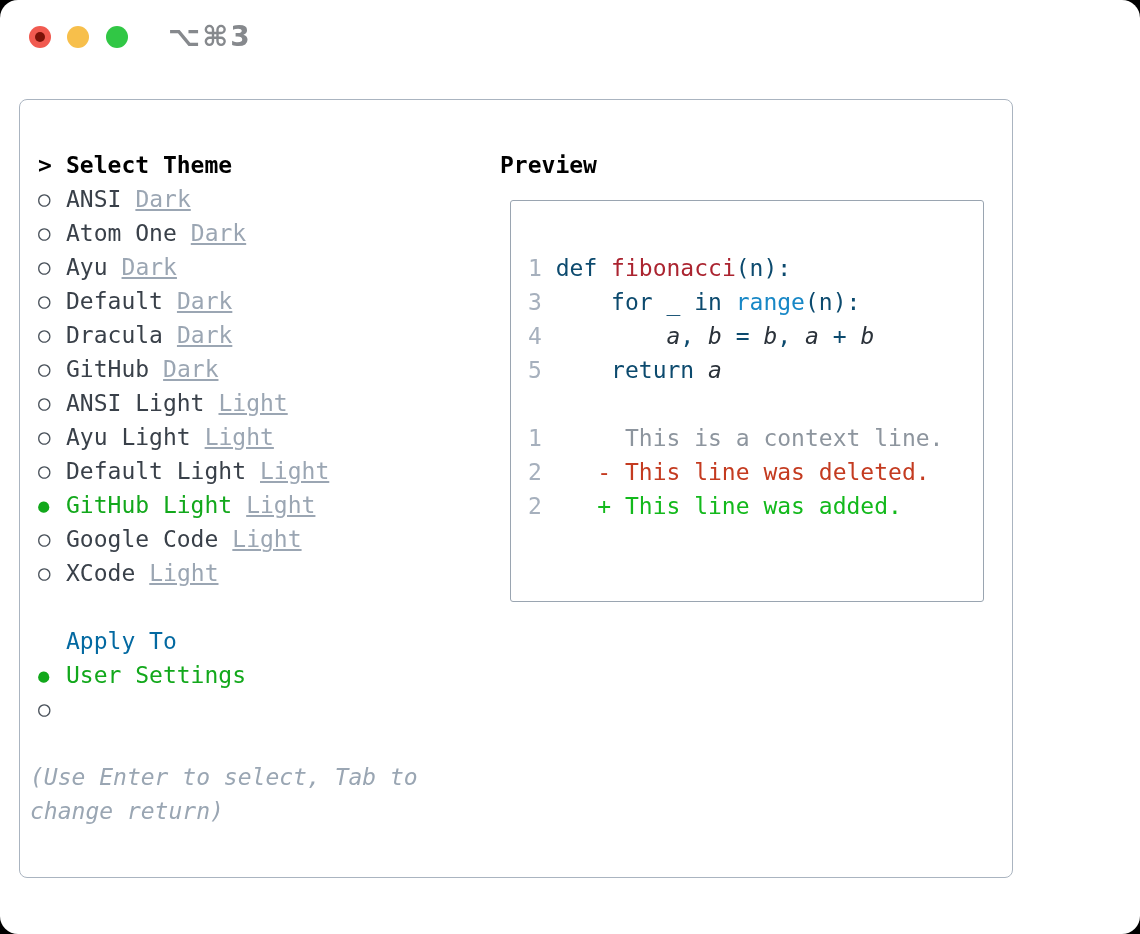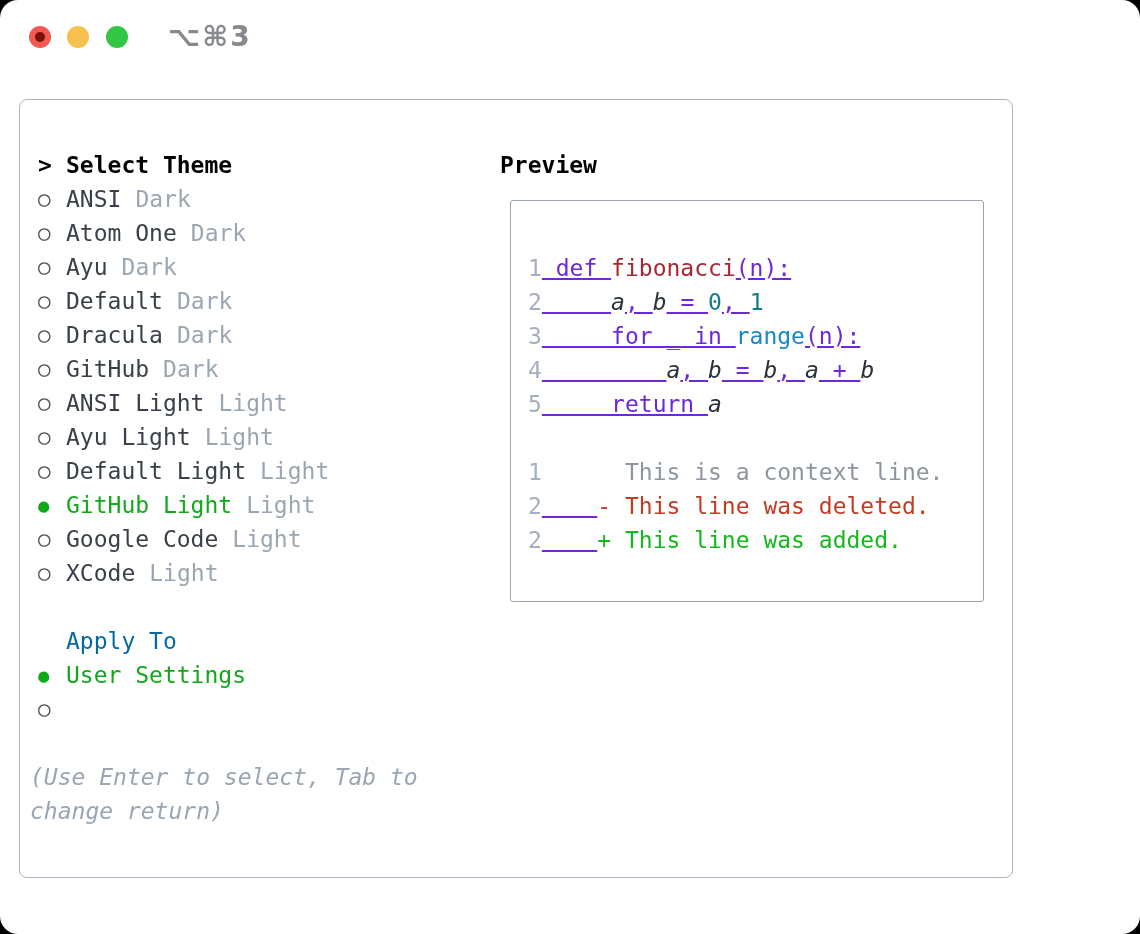--- a/index.html
+++ b/index.html
@@ -27,36 +27,36 @@
   
   .left-col { position:absolute; left:38px; top:148px; font-size:23px; }
   .row { display:flex; height:34px; line-height:34px; white-space:nowrap; }
   .marker { width:28px; flex:0 0 28px; color:#4a525b; font-size:21px; }
   .marker.sel { color:#12a81b; font-size:19px; }
   .marker.hdr { color:#000; font-weight:bold; font-size:23px; }
   .name { color:#394049; }
   .name.sel { color:#12a81b; }
   .name.hdr { color:#000; font-weight:bold; }
   .name.subhdr { color:#0369a1; }
-  .suffix { color:#9ba6b3; margin-left:14px; }
+  .suffix { color:#9ba6b3; margin-left:14px;text-decoration:underline; }
   .blank-row { height:34px; }
   .help-line { height:34px; line-height:34px; margin-left:-8px; color:#9aa6b3; white-space:pre;font-style:italic; }
   
   .preview-hdr {
     position:absolute; left:500px; top:148px; height:34px; line-height:34px;
     font-size:23px; font-weight:bold; color:#000;
   }
   .preview-box {
     position:absolute; left:510px; top:200px; width:472px; height:400px;
     border:1.5px solid #9aa5b1; border-radius:3px; background:#fff;
   }
   .code { position:absolute; left:528px; top:251px; font-size:23px; }
   .cl { height:34px; line-height:34px; white-space:pre; }
   .ln    { color:#a6b0bd; }
-  .plain { color:#6d28d9;text-decoration:underline; }
+  .plain { color:#0c4a6e; }
   .func  { color:#ab2430;text-align:center; }
   .num   { color:#0d7c85; }
   .call  { color:#1787c6; }
   .var   { color:#2b323a; font-style:italic; }
   .ctx   { color:#8d959e; }
   .del   { color:#c43b20; }
   .add   { color:#13b91c; }
 </style>
 </head>
 <body>
@@ -159,21 +159,20 @@
 
       <div class="help-line">(Use Enter to select, Tab to</div>
       <div class="help-line">change return)</div>
     </div>
 
     <div class="preview-hdr">Preview</div>
     <div class="preview-box"></div>
 
     <div class="code">
       <div class="cl"><span class="ln">1</span><span class="plain"> def </span><span class="func">fibonacci</span><span class="plain">(n):</span></div>
-      <div class="cl"><span class="ln">2</span><span class="plain">     </span><span class="var">a</span><span class="plain">, </span><span class="var">b</span><span class="plain"> = </span><span class="num">0</span><span class="plain">, </span><span class="num">1</span></div>
       <div class="cl"><span class="ln">3</span><span class="plain">     for _ in </span><span class="call">range</span><span class="plain">(n):</span></div>
       <div class="cl"><span class="ln">4</span><span class="plain">         </span><span class="var">a</span><span class="plain">, </span><span class="var">b</span><span class="plain"> = </span><span class="var">b</span><span class="plain">, </span><span class="var">a</span><span class="plain"> + </span><span class="var">b</span></div>
       <div class="cl"><span class="ln">5</span><span class="plain">     return </span><span class="var">a</span></div>
       <div class="cl"></div>
       <div class="cl"><span class="ln">1</span><span class="ctx">      This is a context line.</span></div>
       <div class="cl"><span class="ln">2</span><span class="plain">    </span><span class="del">- This line was deleted.</span></div>
       <div class="cl"><span class="ln">2</span><span class="plain">    </span><span class="add">+ This line was added.</span></div>
     </div>
 
   </div>

